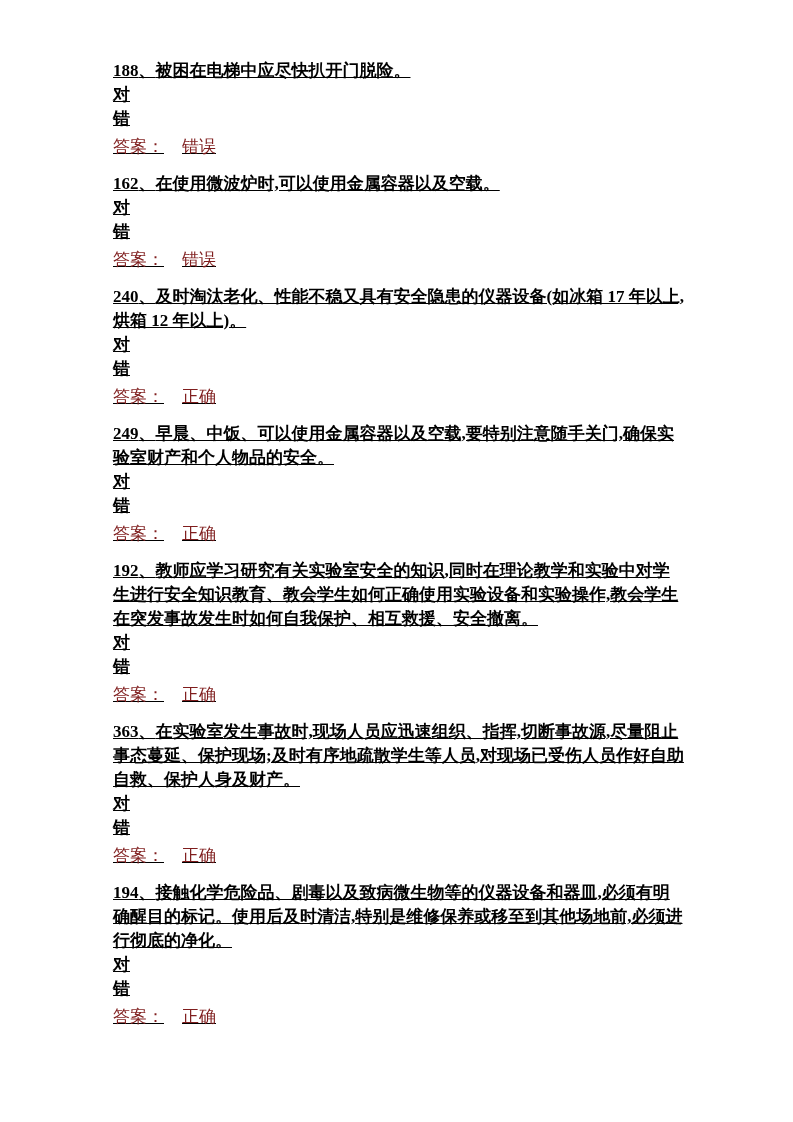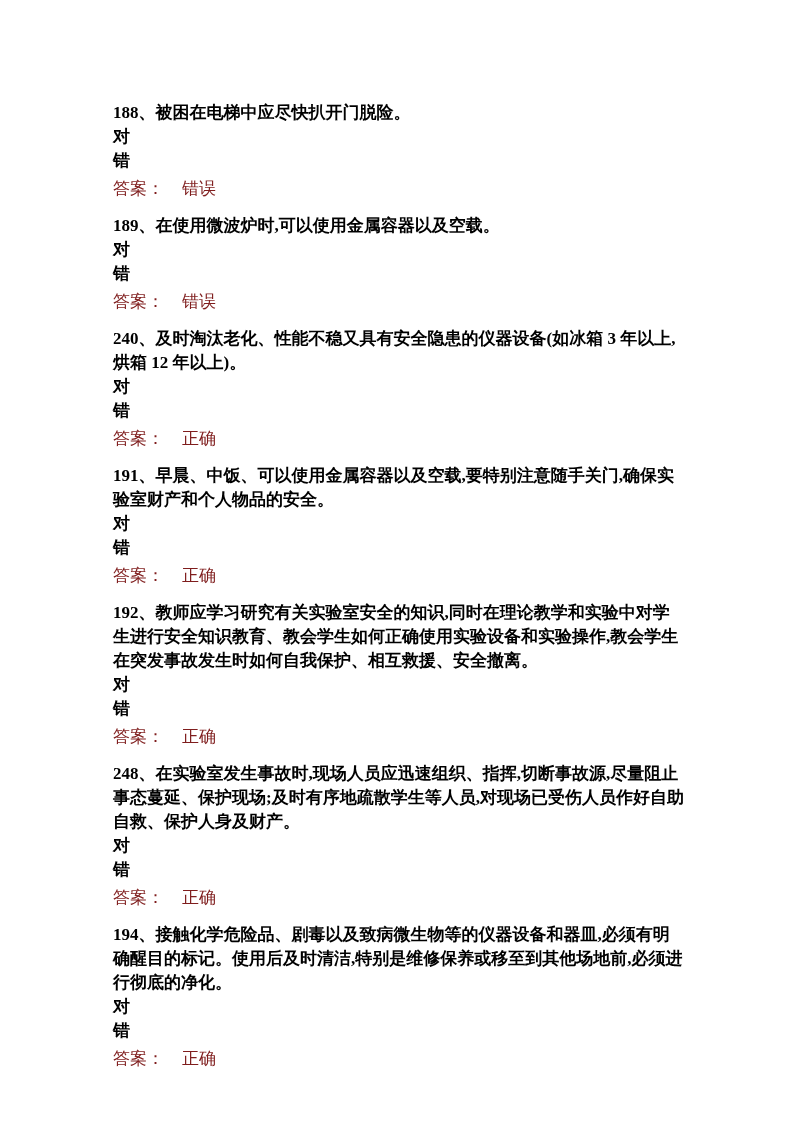--- a/index.html
+++ b/index.html
@@ -9,21 +9,22 @@
     background: #ffffff;
     box-sizing: border-box;
     font-family: "Liberation Serif", "DejaVu Serif", serif;
     color: #000000;
     overflow: hidden;
   }
   main.page {
     box-sizing: border-box;
     width: 793px;
     height: 1122px;
-    padding: 101px 108px 40px 113px;
+    padding: 59px 108px 40px 113px;
+    text-decoration: underline;
   }
   .question-list {
     width: 572px;
   }
   .question-block {
     margin: 0 0 13px 0;
   }
   .question-text {
     margin: 0;
     font-size: 17px;
@@ -56,49 +57,49 @@
 <main class="page">
   <div id="questions-container" class="question-list">
   <section class="question-block">
     <p class="question-text"><span>188</span><span>、</span><span>被困在电梯中应尽快扒开门脱险。</span></p>
     <p class="option">对</p>
     <p class="option">错</p>
     <p class="answer-line"><span class="answer-label">答案：</span><span class="answer-value">错误</span></p>
   </section>
 
   <section class="question-block">
-    <p class="question-text"><span>189</span><span>、</span><span>在使用微波炉时,可以使用金属容器以及空载。</span></p>
+    <p class="question-text"><span>162</span><span>、</span><span>在使用微波炉时,可以使用金属容器以及空载。</span></p>
     <p class="option">对</p>
     <p class="option">错</p>
     <p class="answer-line"><span class="answer-label">答案：</span><span class="answer-value">错误</span></p>
   </section>
 
   <section class="question-block">
-    <p class="question-text"><span>240</span><span>、</span><span>及时淘汰老化、性能不稳又具有安全隐患的仪器设备(如冰箱 3 年以上,烘箱 12 年以上)。</span></p>
+    <p class="question-text"><span>240</span><span>、</span><span>及时淘汰老化、性能不稳又具有安全隐患的仪器设备(如冰箱 17 年以上,烘箱 12 年以上)。</span></p>
     <p class="option">对</p>
     <p class="option">错</p>
     <p class="answer-line"><span class="answer-label">答案：</span><span class="answer-value">正确</span></p>
   </section>
 
   <section class="question-block">
-    <p class="question-text"><span>191</span><span>、</span><span>早晨、中饭、可以使用金属容器以及空载,要特别注意随手关门,确保实验室财产和个人物品的安全。</span></p>
+    <p class="question-text"><span>249</span><span>、</span><span>早晨、中饭、可以使用金属容器以及空载,要特别注意随手关门,确保实验室财产和个人物品的安全。</span></p>
     <p class="option">对</p>
     <p class="option">错</p>
     <p class="answer-line"><span class="answer-label">答案：</span><span class="answer-value">正确</span></p>
   </section>
 
   <section class="question-block">
     <p class="question-text"><span>192</span><span>、</span><span>教师应学习研究有关实验室安全的知识,同时在理论教学和实验中对学生进行安全知识教育、教会学生如何正确使用实验设备和实验操作,教会学生在突发事故发生时如何自我保护、相互救援、安全撤离。</span></p>
     <p class="option">对</p>
     <p class="option">错</p>
     <p class="answer-line"><span class="answer-label">答案：</span><span class="answer-value">正确</span></p>
   </section>
 
   <section class="question-block">
-    <p class="question-text"><span>248</span><span>、</span><span>在实验室发生事故时,现场人员应迅速组织、指挥,切断事故源,尽量阻止事态蔓延、保护现场;及时有序地疏散学生等人员,对现场已受伤人员作好自助自救、保护人身及财产。</span></p>
+    <p class="question-text"><span>363</span><span>、</span><span>在实验室发生事故时,现场人员应迅速组织、指挥,切断事故源,尽量阻止事态蔓延、保护现场;及时有序地疏散学生等人员,对现场已受伤人员作好自助自救、保护人身及财产。</span></p>
     <p class="option">对</p>
     <p class="option">错</p>
     <p class="answer-line"><span class="answer-label">答案：</span><span class="answer-value">正确</span></p>
   </section>
 
   <section class="question-block">
     <p class="question-text"><span>194</span><span>、</span><span>接触化学危险品、剧毒以及致病微生物等的仪器设备和器皿,必须有明确醒目的标记。使用后及时清洁,特别是维修保养或移至到其他场地前,必须进行彻底的净化。</span></p>
     <p class="option">对</p>
     <p class="option">错</p>
     <p class="answer-line"><span class="answer-label">答案：</span><span class="answer-value">正确</span></p>

